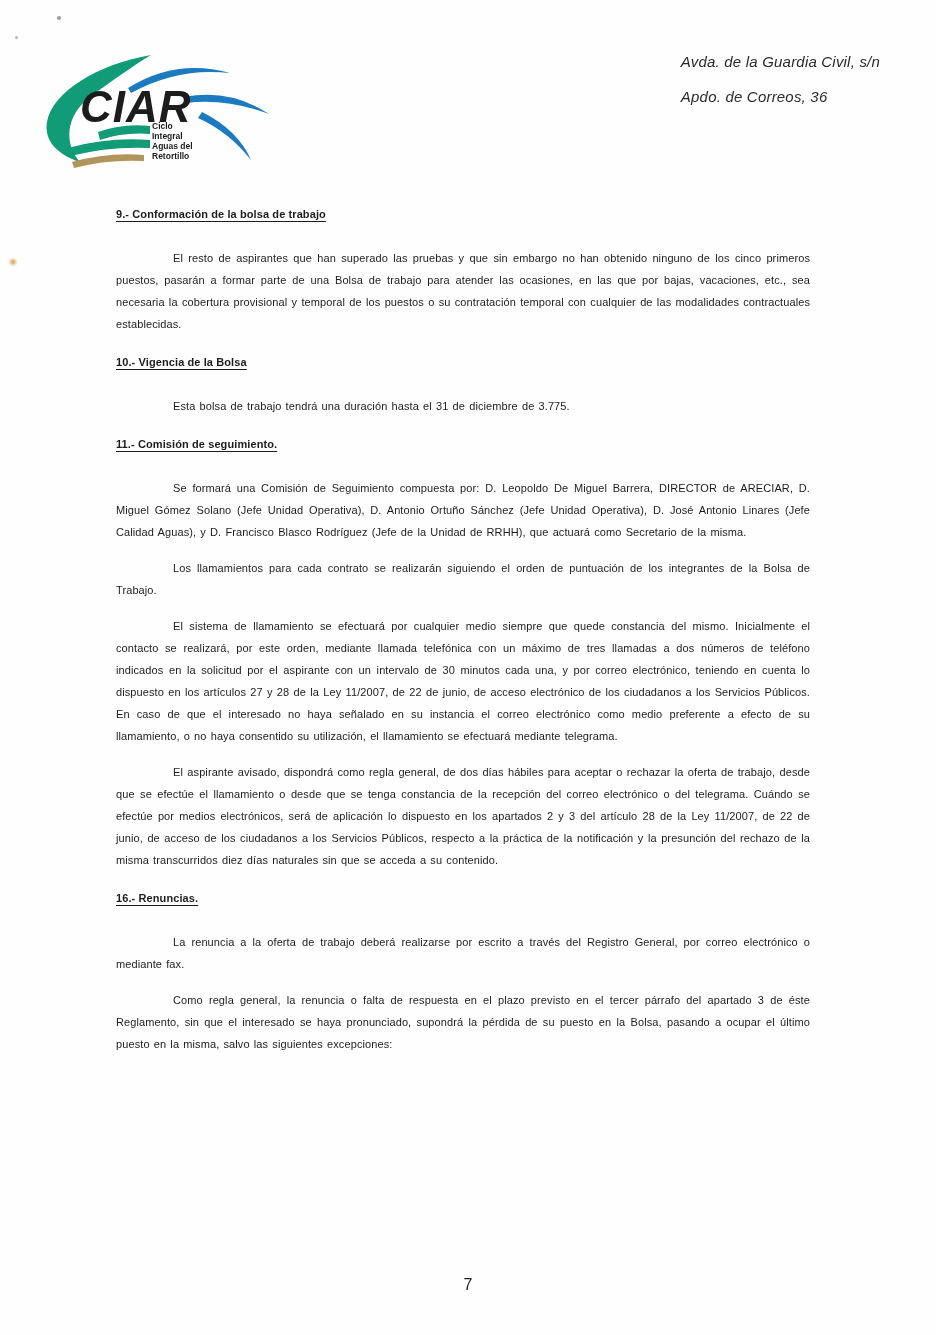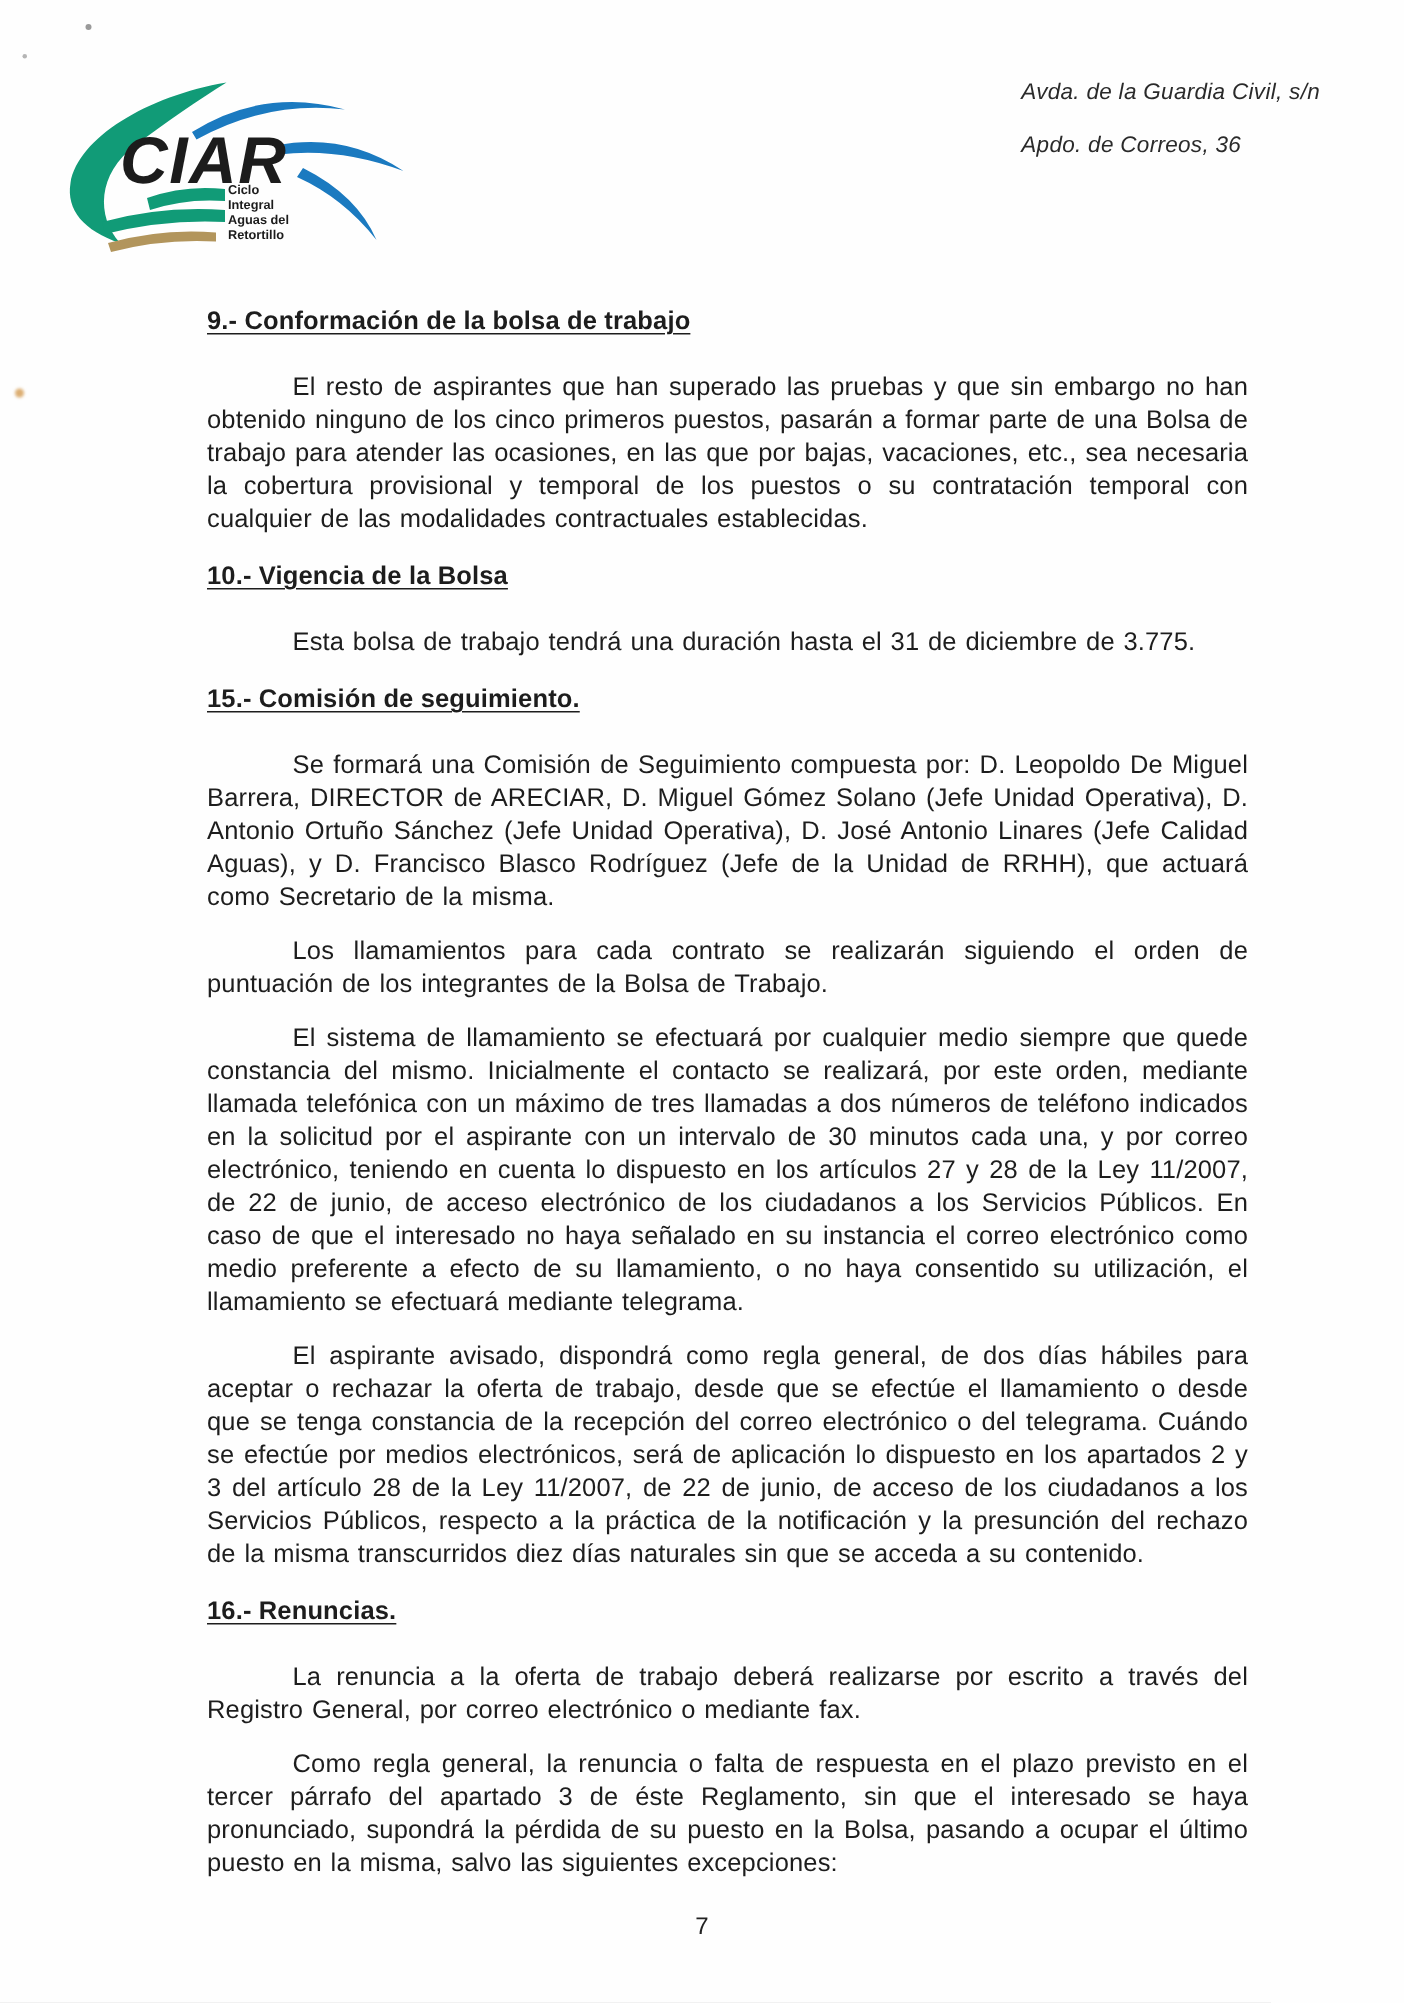--- a/index.html
+++ b/index.html
@@ -14,22 +14,22 @@
   
   .logo{position:absolute;left:38px;top:52px;width:235px;height:128px;}
   .address{
     position:absolute;right:56px;top:44px;
     text-align:left;font-style:italic;
     font-size:15px;color:#2a2a2a;
   }
   .address .addr-line{line-height:35px;letter-spacing:.2px;}
   
   .content{
-    position:absolute;left:138px;top:203px;width:694px;
-    font-size:17px;line-height:22px;
+    position:absolute;left:116px;top:203px;width:694px;
+    font-size:11px;line-height:22px;
   }
   .section-heading{
     font-weight:bold;
     text-decoration:underline;
     text-underline-offset:3px;
     margin:16px 0 22px 0;
     letter-spacing:.1px;
   }
   .section:first-child .section-heading{margin-top:0;}
   .para{
@@ -95,21 +95,21 @@
   <main class="content" id="sections-root">
       <section class="section">
         <div class="section-heading">9.- Conformación de la bolsa de trabajo</div>
         <p class="para">El resto de aspirantes que han superado las pruebas y que sin embargo no han obtenido ninguno de los cinco primeros puestos, pasarán a formar parte de una Bolsa de trabajo para atender las ocasiones, en las que por bajas, vacaciones, etc., sea necesaria la cobertura provisional y temporal de los puestos o su contratación temporal con cualquier de las modalidades contractuales establecidas.</p>
       </section>
       <section class="section">
         <div class="section-heading">10.- Vigencia de la Bolsa</div>
         <p class="para">Esta bolsa de trabajo tendrá una duración hasta el 31 de diciembre de 3.775.</p>
       </section>
       <section class="section">
-        <div class="section-heading">15.- Comisión de seguimiento.</div>
+        <div class="section-heading">11.- Comisión de seguimiento.</div>
         <p class="para">Se formará una Comisión de Seguimiento compuesta por: D. Leopoldo De Miguel Barrera, DIRECTOR de ARECIAR, D. Miguel Gómez Solano (Jefe Unidad Operativa), D. Antonio Ortuño Sánchez (Jefe Unidad Operativa), D. José Antonio Linares (Jefe Calidad Aguas), y D. Francisco Blasco Rodríguez (Jefe de la Unidad de RRHH), que actuará como Secretario de la misma.</p>
       </section>
       <section class="section">
         <p class="para">Los llamamientos para cada contrato se realizarán siguiendo el orden de puntuación de los integrantes de la Bolsa de Trabajo.</p>
         <p class="para">El sistema de llamamiento se efectuará  por cualquier medio siempre que quede constancia del mismo. Inicialmente el contacto se realizará, por este orden, mediante llamada telefónica con un máximo de tres llamadas a dos números de teléfono indicados en la solicitud por el aspirante con un intervalo de 30 minutos cada una, y por correo electrónico, teniendo en cuenta lo dispuesto en los artículos 27 y 28 de la Ley 11/2007, de 22 de junio, de acceso electrónico de los ciudadanos a los Servicios Públicos. En caso de que el interesado no haya señalado en su instancia el correo electrónico como medio preferente a efecto de su llamamiento, o no haya consentido su utilización, el llamamiento se efectuará mediante telegrama.</p>
         <p class="para">El aspirante avisado, dispondrá como regla general, de dos días hábiles para aceptar o rechazar la oferta de trabajo, desde que se efectúe el llamamiento o desde que se tenga constancia de la recepción del correo electrónico o del telegrama. Cuándo se efectúe por medios electrónicos, será de aplicación lo dispuesto en los apartados 2 y 3 del artículo 28 de la Ley 11/2007, de 22 de junio, de acceso de los ciudadanos a los Servicios Públicos, respecto a la práctica de la notificación y la presunción del rechazo de la misma transcurridos diez días naturales sin que se acceda a su contenido.</p>
       </section>
       <section class="section">
         <div class="section-heading">16.- Renuncias.</div>
         <p class="para">La renuncia a la oferta de trabajo deberá realizarse por escrito a través del Registro General, por correo electrónico o mediante fax.</p>

